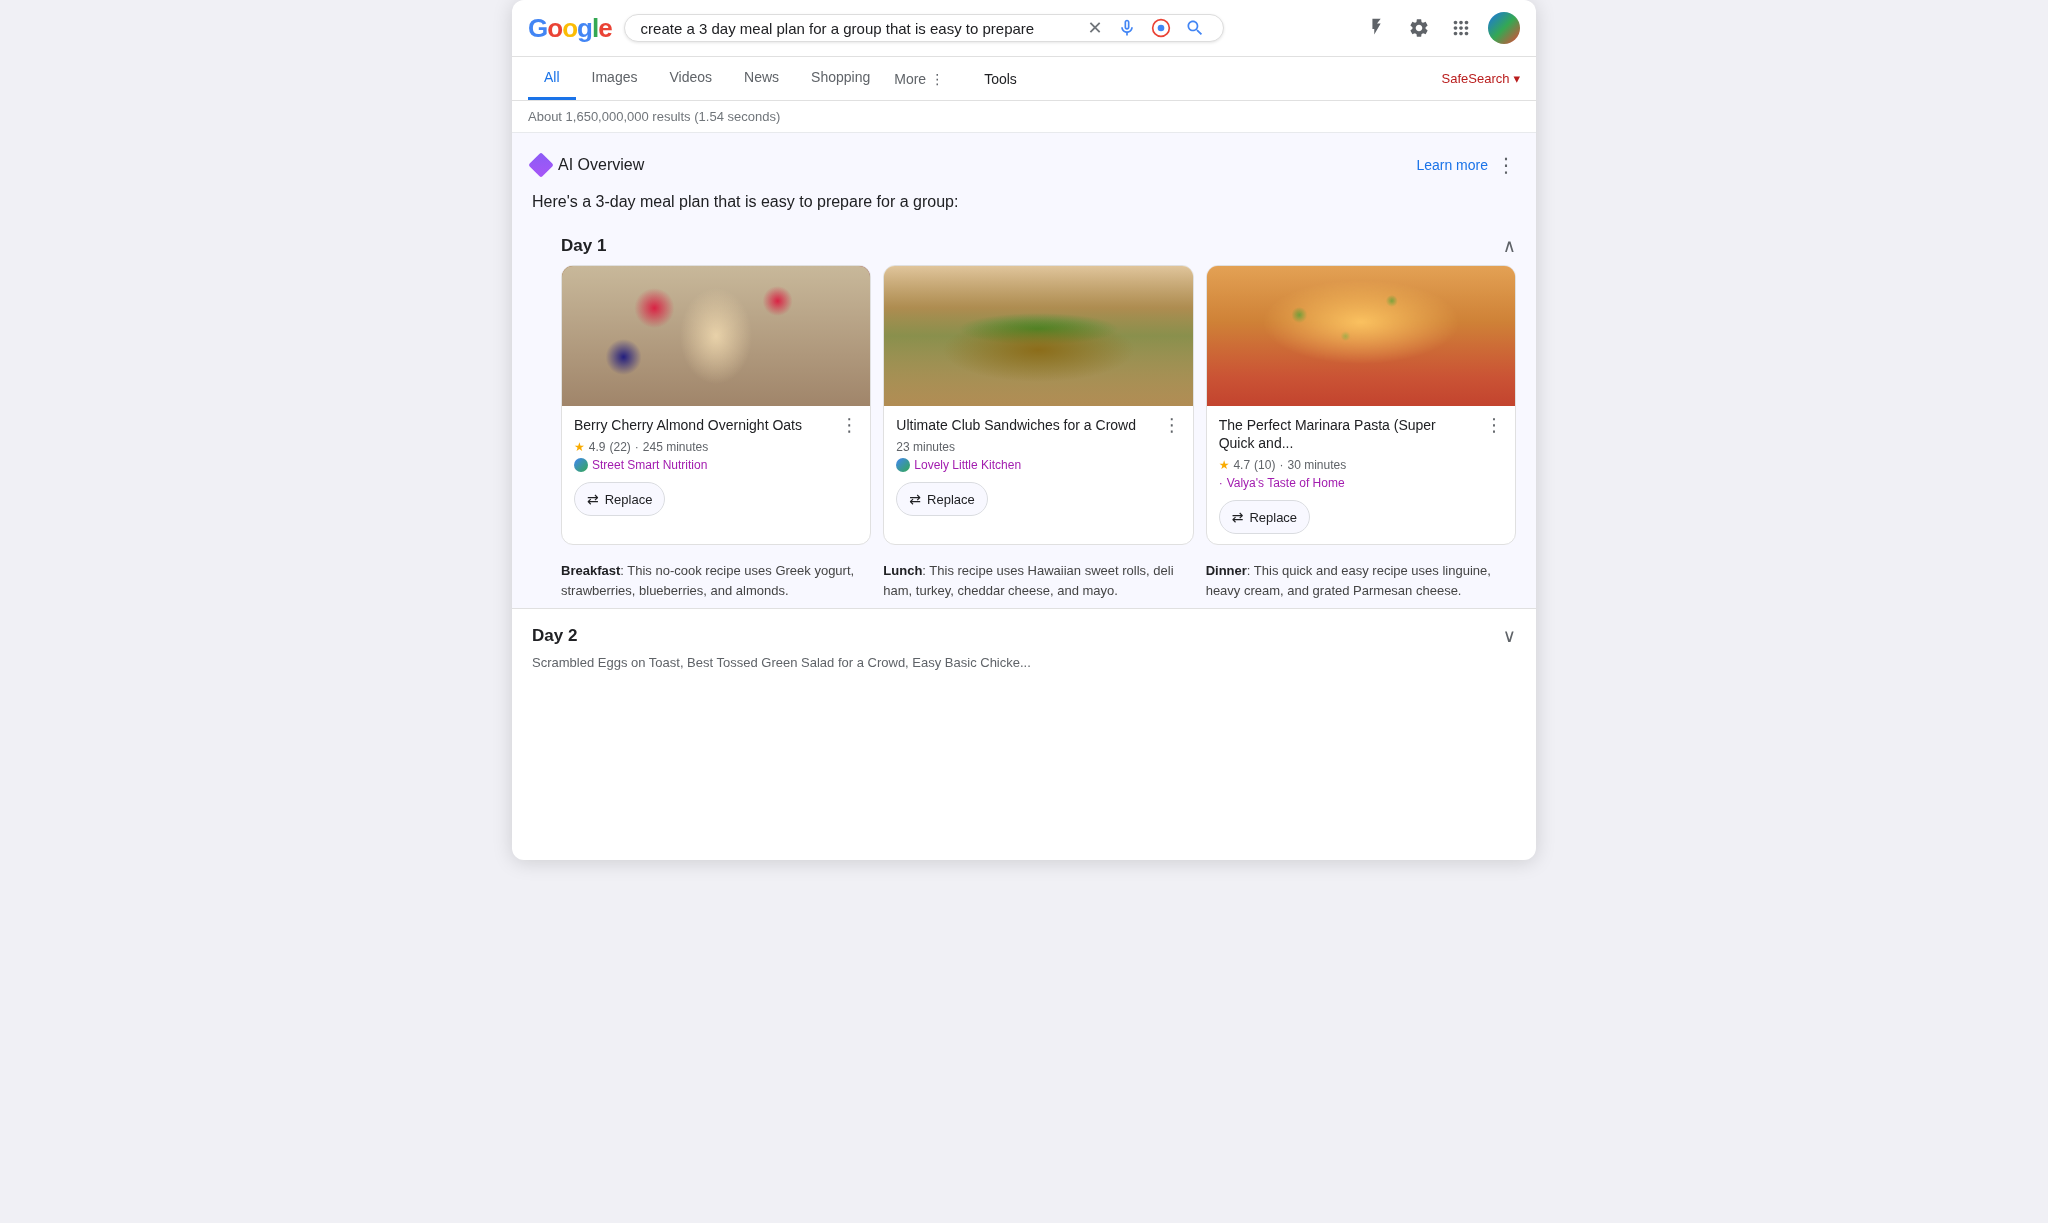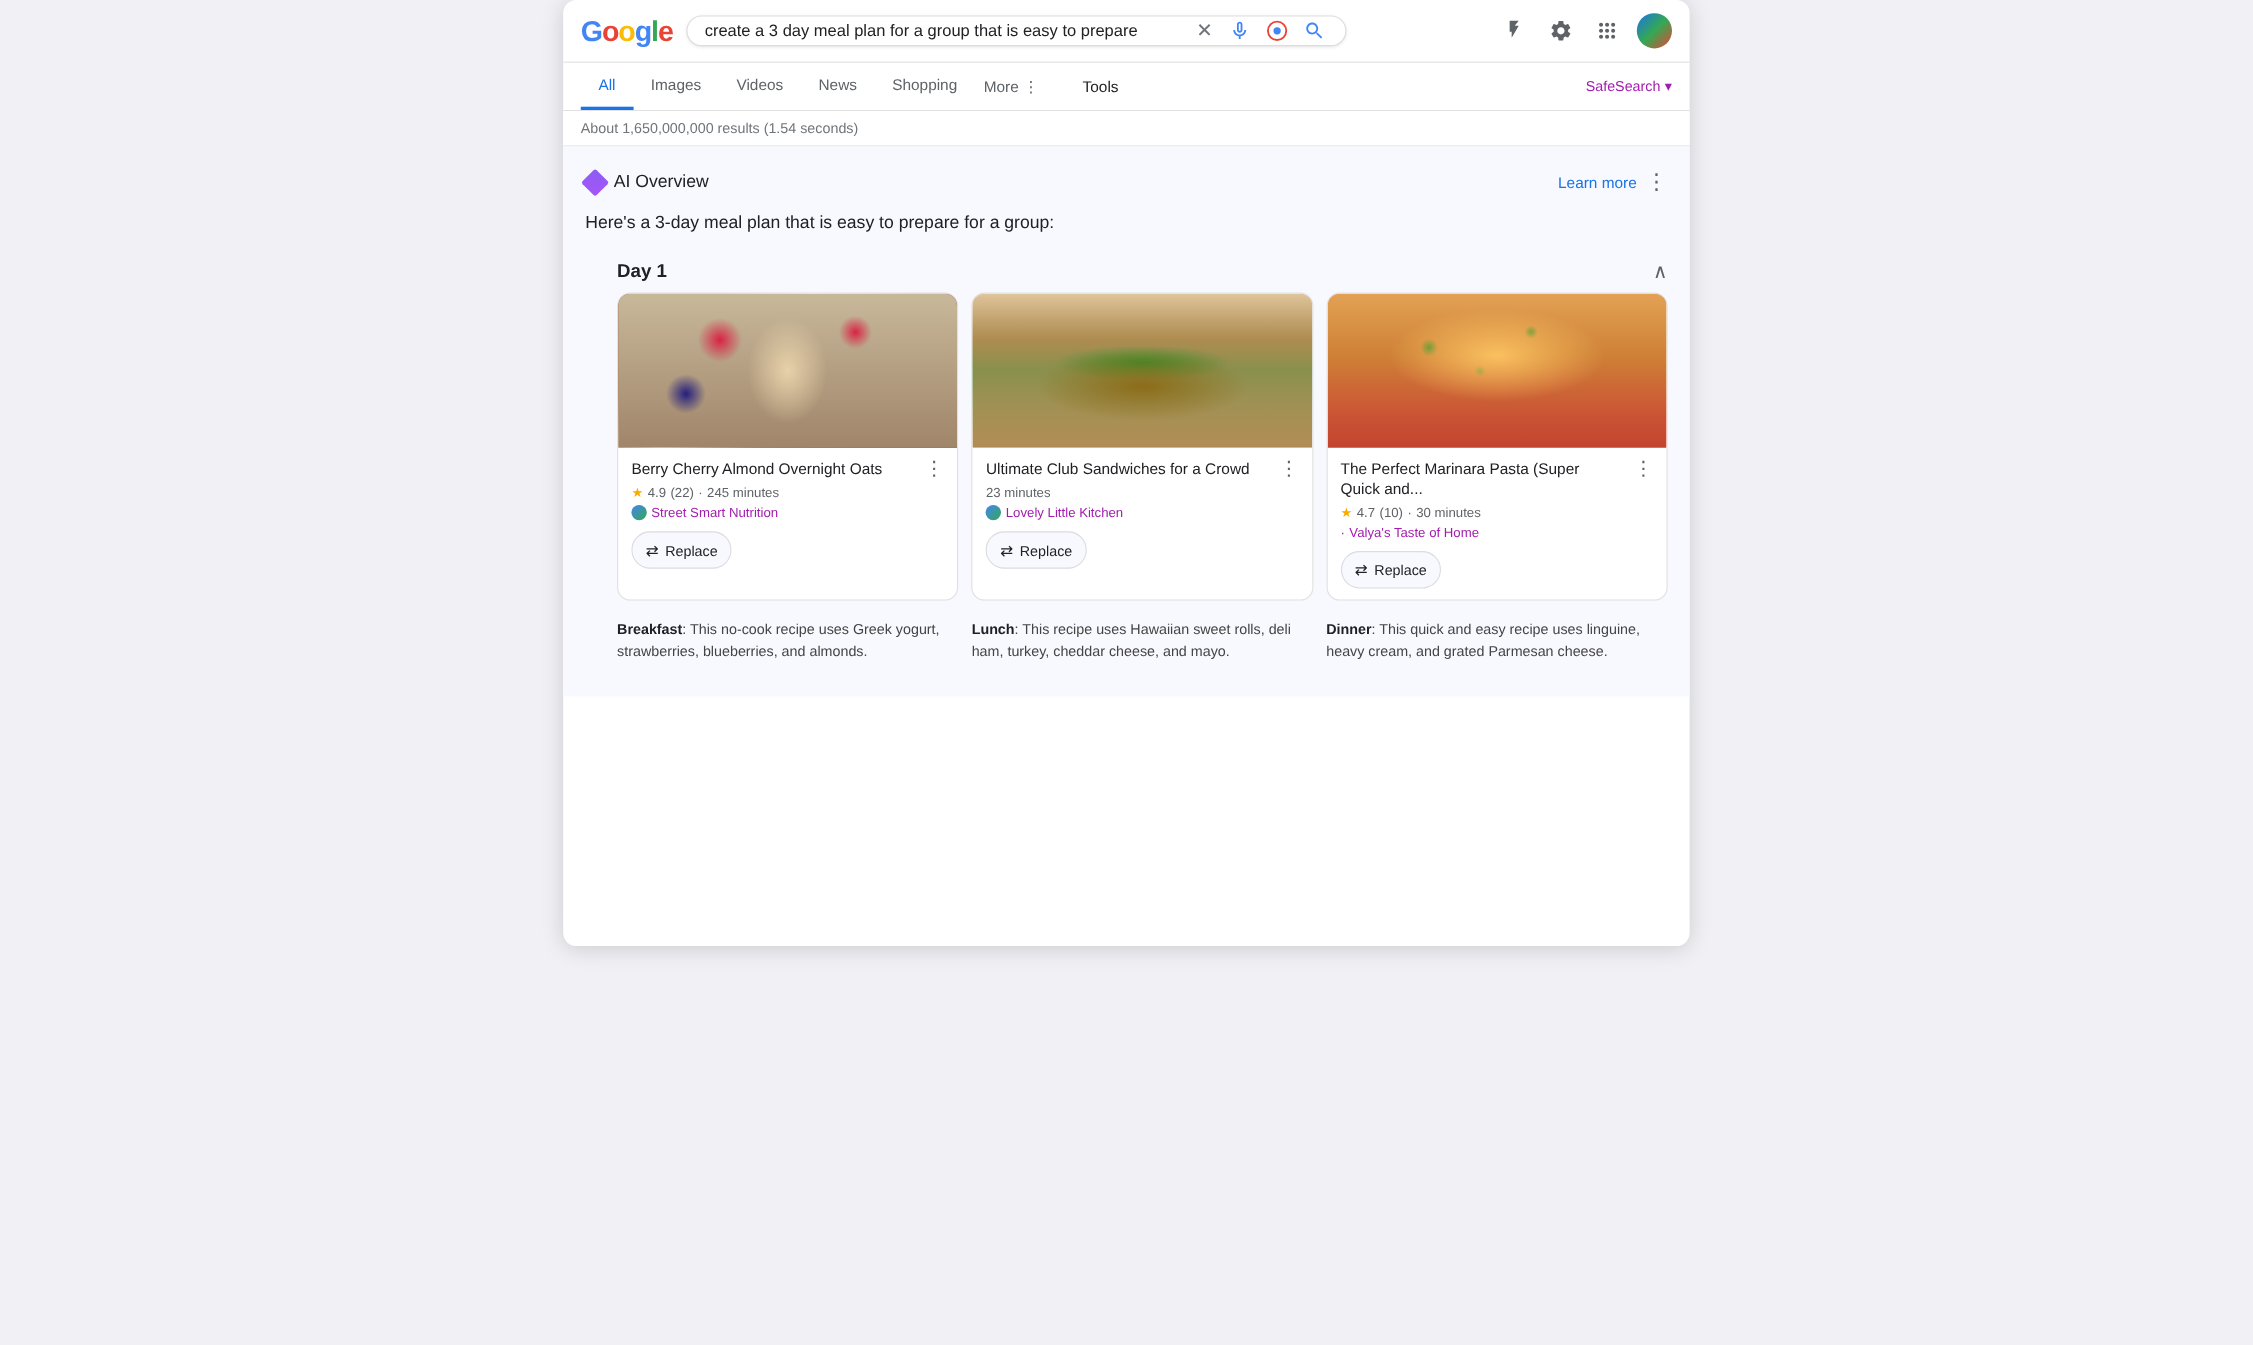--- a/index.html
+++ b/index.html
@@ -136,21 +136,21 @@
       cursor: pointer;
       background: none;
       border: none;
     }
     .safesearch-btn {
       margin-left: auto;
       display: flex;
       align-items: center;
       gap: 4px;
       font-size: 13px;
-      color: #a21caf;
+      color: #b91c1c;
       cursor: pointer;
       background: none;
       border: none;
     }
     
     .results-count {
       padding: 8px 16px;
       font-size: 13px;
       color: #70757a;
       background: #fff;
@@ -564,15 +564,24 @@
         </div>
         <div class="meal-desc">
           <span class="meal-label">Lunch</span><span>: </span><span>This recipe uses Hawaiian sweet rolls, deli ham, turkey, cheddar cheese, and mayo.</span>
         </div>
         <div class="meal-desc">
           <span class="meal-label">Dinner</span><span>: </span><span>This quick and easy recipe uses linguine, heavy cream, and grated Parmesan cheese.</span>
         </div>
       </div>
     </div>
 
+    <div class="day2-section" style="margin: 0 -20px -24px; padding: 16px 20px;">
+      <div class="day2-header">
+        <span class="day-title">Day 2</span>
+        <span class="chevron">∨</span>
+      </div>
+      <div class="day2-content">
+        <span>Scrambled Eggs on Toast, Best Tossed Green Salad for a Crowd, Easy Basic Chicke...</span>
+      </div>
+    </div>
 
   </div>
 </div>
 
 </body></html>

